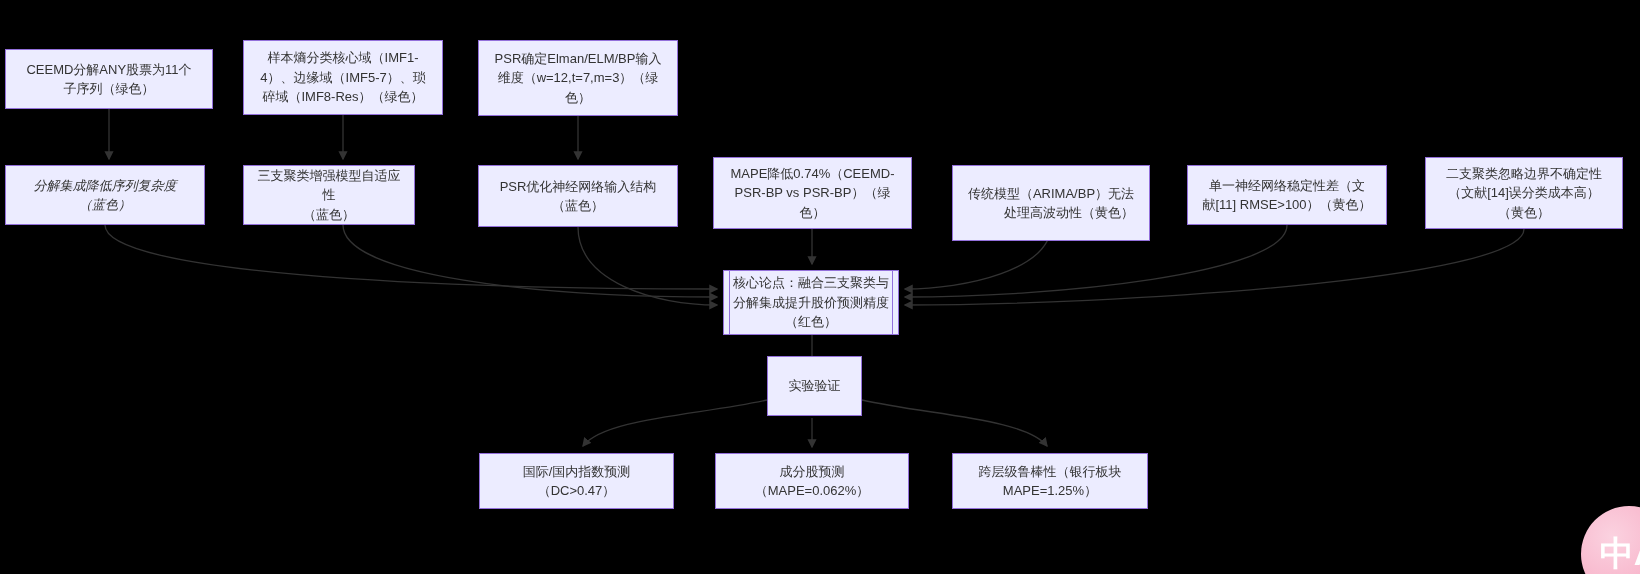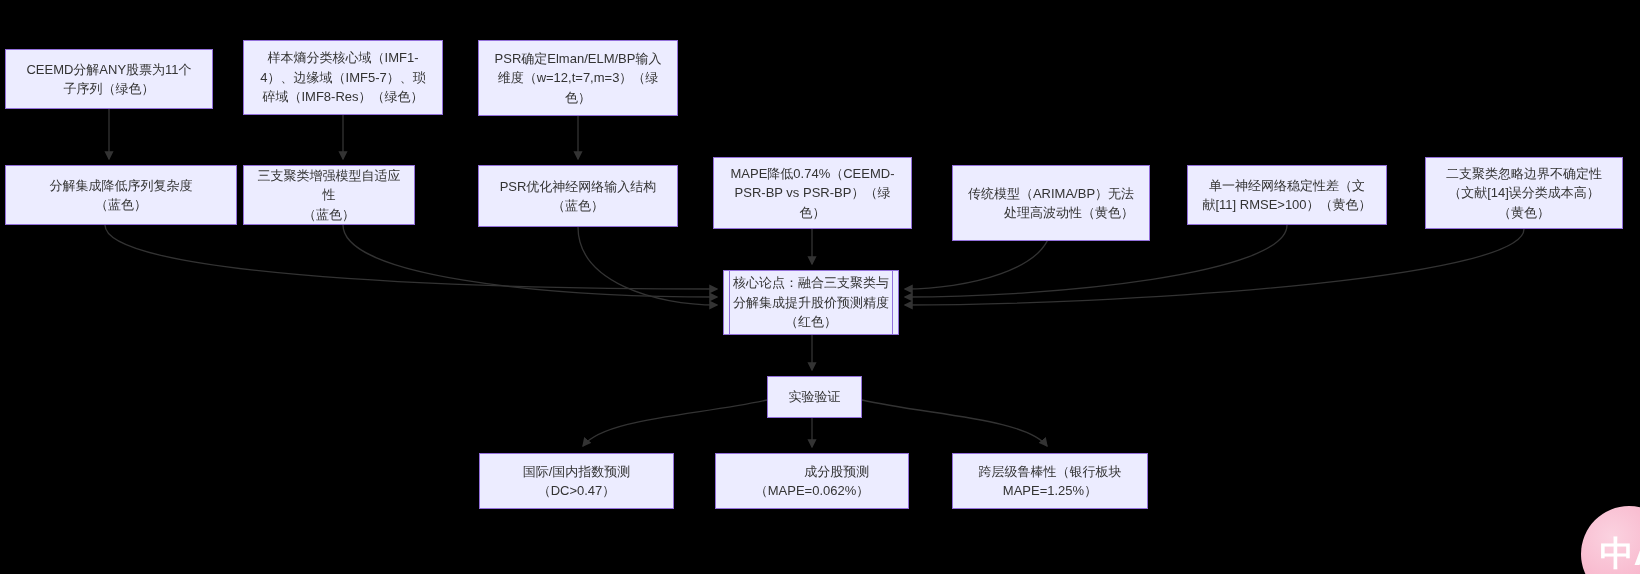--- a/index.html
+++ b/index.html
@@ -27,31 +27,31 @@
     line-height:1.5;
     display:flex;align-items:center;justify-content:center;
     text-align:center;
     white-space:pre-line;
     padding:4px 8px;
   }
   
   #n-ceemd     {left:5px;   top:49px;  width:208px; height:60px;}
   #n-entropy   {left:243px; top:40px;  width:200px; height:75px;}
   #n-psrdim    {left:478px; top:40px;  width:200px; height:76px;}
-  #n-decomp    {left:5px;   top:165px; width:232px; height:60px;}
+  #n-decomp    {left:5px;   top:165px; width:200px; height:60px;font-style:italic;}
   #n-twc       {left:243px; top:165px; width:172px; height:60px;}
   #n-psropt    {left:478px; top:165px; width:200px; height:62px;}
   #n-mape      {left:713px; top:157px; width:199px; height:72px;}
   #n-arima     {left:952px; top:165px; width:198px; height:76px;text-align:right;}
   #n-single    {left:1187px;top:165px; width:200px; height:60px;}
   #n-twoway    {left:1425px;top:157px; width:198px; height:72px;}
   #n-core      {left:723px; top:270px; width:176px; height:65px;text-align:center;}
-  #n-validate  {left:767px; top:376px; width:95px;  height:42px;}
+  #n-validate  {left:767px; top:356px; width:95px;  height:60px;}
   #n-index     {left:479px; top:453px; width:195px; height:56px;}
-  #n-component {left:715px; top:453px; width:194px; height:56px;text-align:right;}
+  #n-component {left:715px; top:453px; width:194px; height:56px;}
   #n-robust    {left:952px; top:453px; width:196px; height:56px;}
   
   .node-sub::before,.node-sub::after{
     content:"";
     position:absolute;top:0;bottom:0;width:0;
     border-left:1px solid var(--node-border);
   }
   .node-sub::before{left:5px;}
   .node-sub::after{right:5px;}
   

